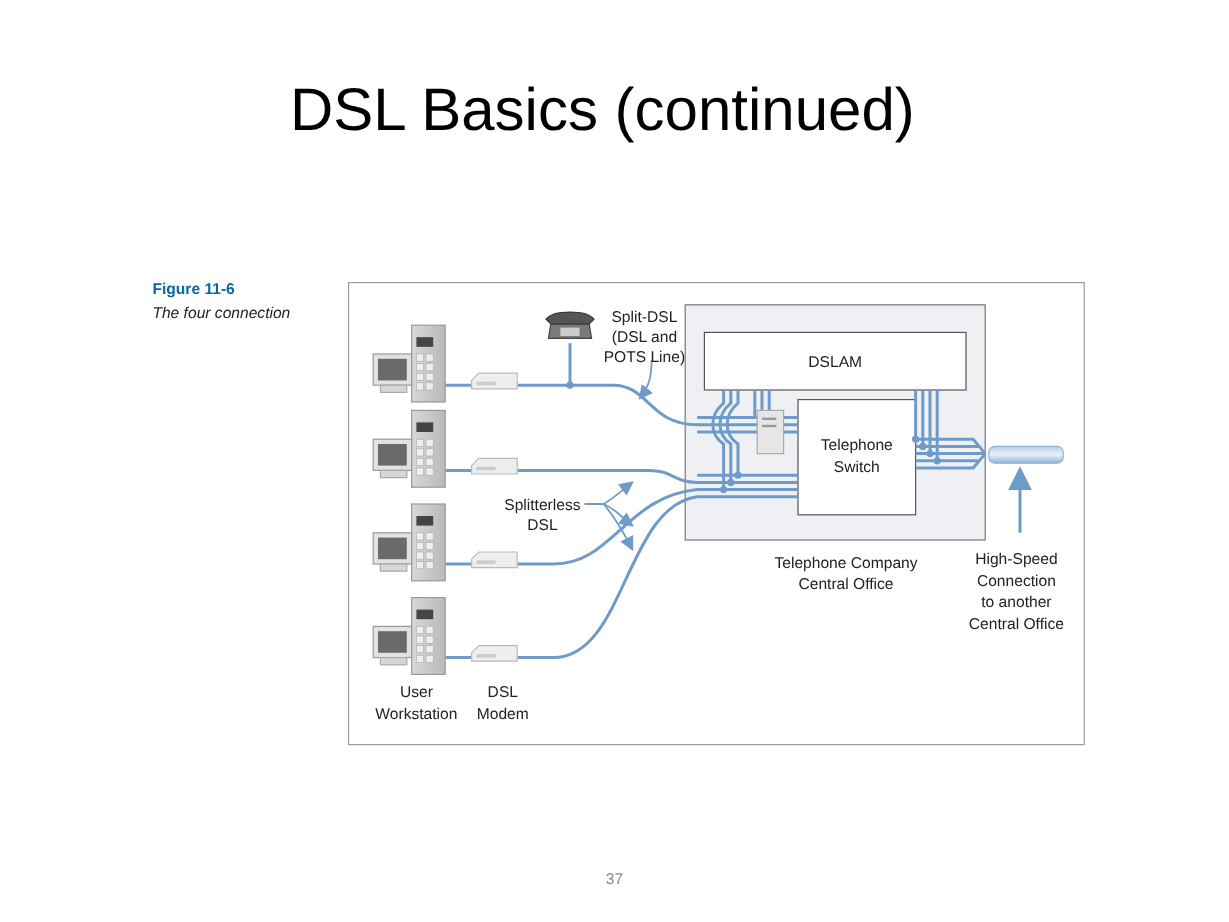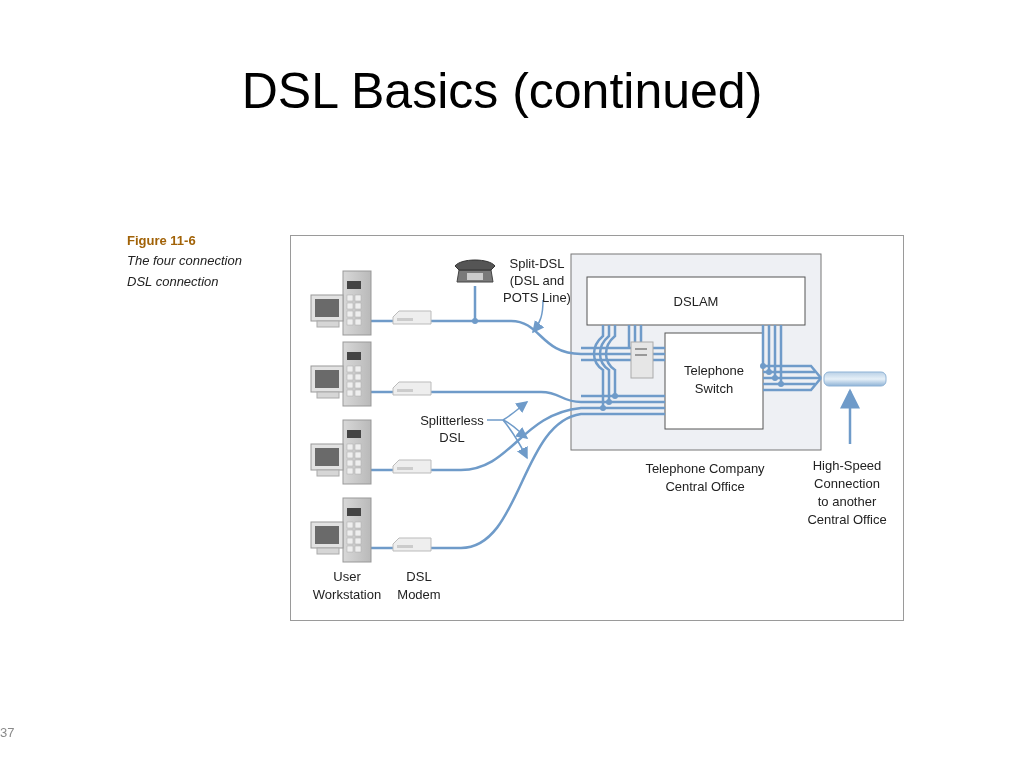--- a/index.html
+++ b/index.html
@@ -1,34 +1,33 @@
 <!DOCTYPE html>
 <html><head>
 <meta charset="utf-8">
 <style>
   html, body { margin:0; padding:0; }
   body { width:1024px; height:768px; background:#ffffff; position:relative; overflow:hidden; font-family:"Liberation Sans", sans-serif; }
   .slide-title { position:absolute; left:0; top:62px; width:1004px; text-align:center; font-size:50px; color:#000; font-family:"Liberation Sans", sans-serif; }
   .caption { position:absolute; left:127px; top:232px; width:150px; font-family:"Liberation Sans", sans-serif; }
-  .caption .fig-num { color:#a16207; font-weight:bold; font-size:13px; line-height:18px; }
+  .caption .fig-num { color:#0369a1; font-weight:bold; font-size:13px; line-height:18px; }
   .caption .fig-desc { color:#222; font-style:italic; font-size:13px; line-height:21px; }
   .diagram-frame { position:absolute; left:290px; top:235px; width:614px; height:386px; border:1px solid #9a9a9a; box-sizing:border-box; background:#fff; }
   .diagram-frame svg { position:absolute; left:0; top:0; }
-  .page-number { position:absolute; left:0; top:725px; width:1024px; font-size:13px; color:#8a8a8a; }
+  .page-number { position:absolute; left:0; top:725px; width:1024px; text-align:center; font-size:13px; color:#8a8a8a; }
   svg text { font-family:"Liberation Sans", sans-serif; font-size:13px; fill:#222; }
 </style>
 </head>
 <body>
 
 <div class="slide-title">DSL Basics (continued)</div>
 
 <div class="caption">
   <div class="fig-num">Figure 11-6</div>
   <div class="fig-desc">The four connection</div>
-  <div class="fig-desc">DSL connection</div>
 </div>
 
 <div class="diagram-frame">
   <svg width="614" height="386" viewBox="0 0 614 386">
     <defs>
       <linearGradient id="towerGrad" x1="0" x2="1">
         <stop offset="0" stop-color="#d8d8d8"></stop>
           <stop offset="1" stop-color="#b9b9b9"></stop>
       </linearGradient>
       <linearGradient id="pipeGrad" x1="0" y1="0" x2="0" y2="1">

